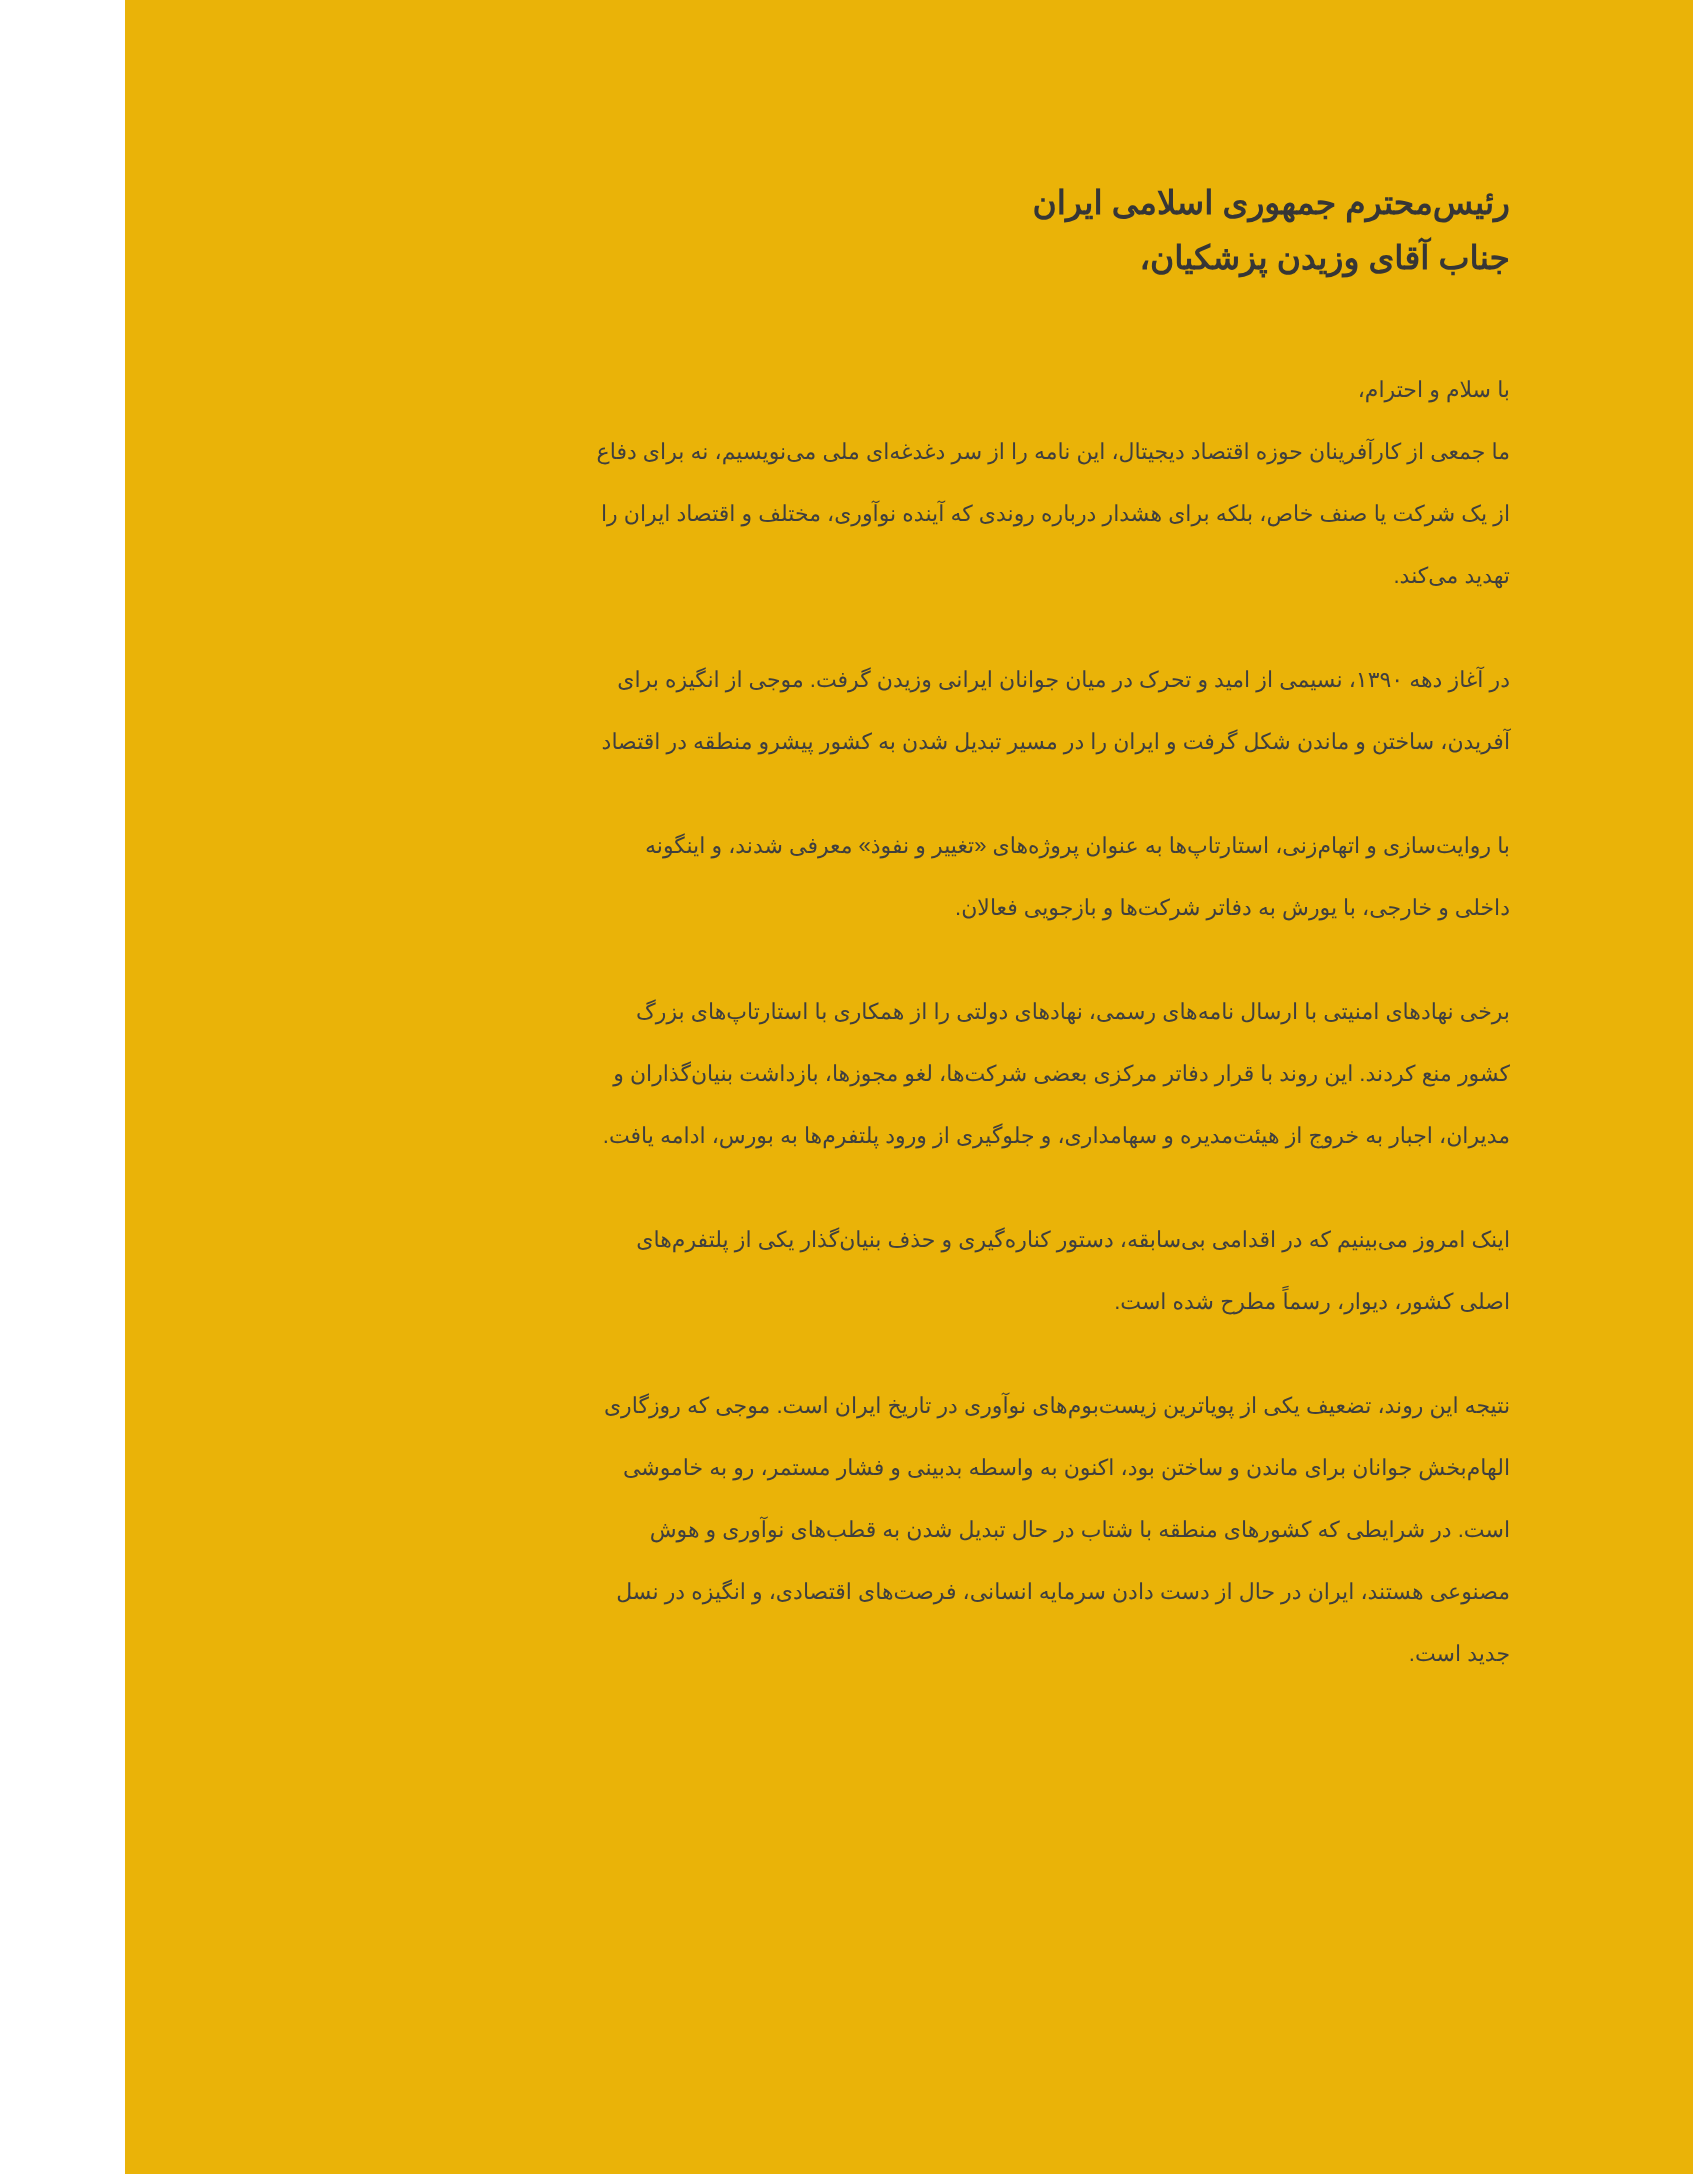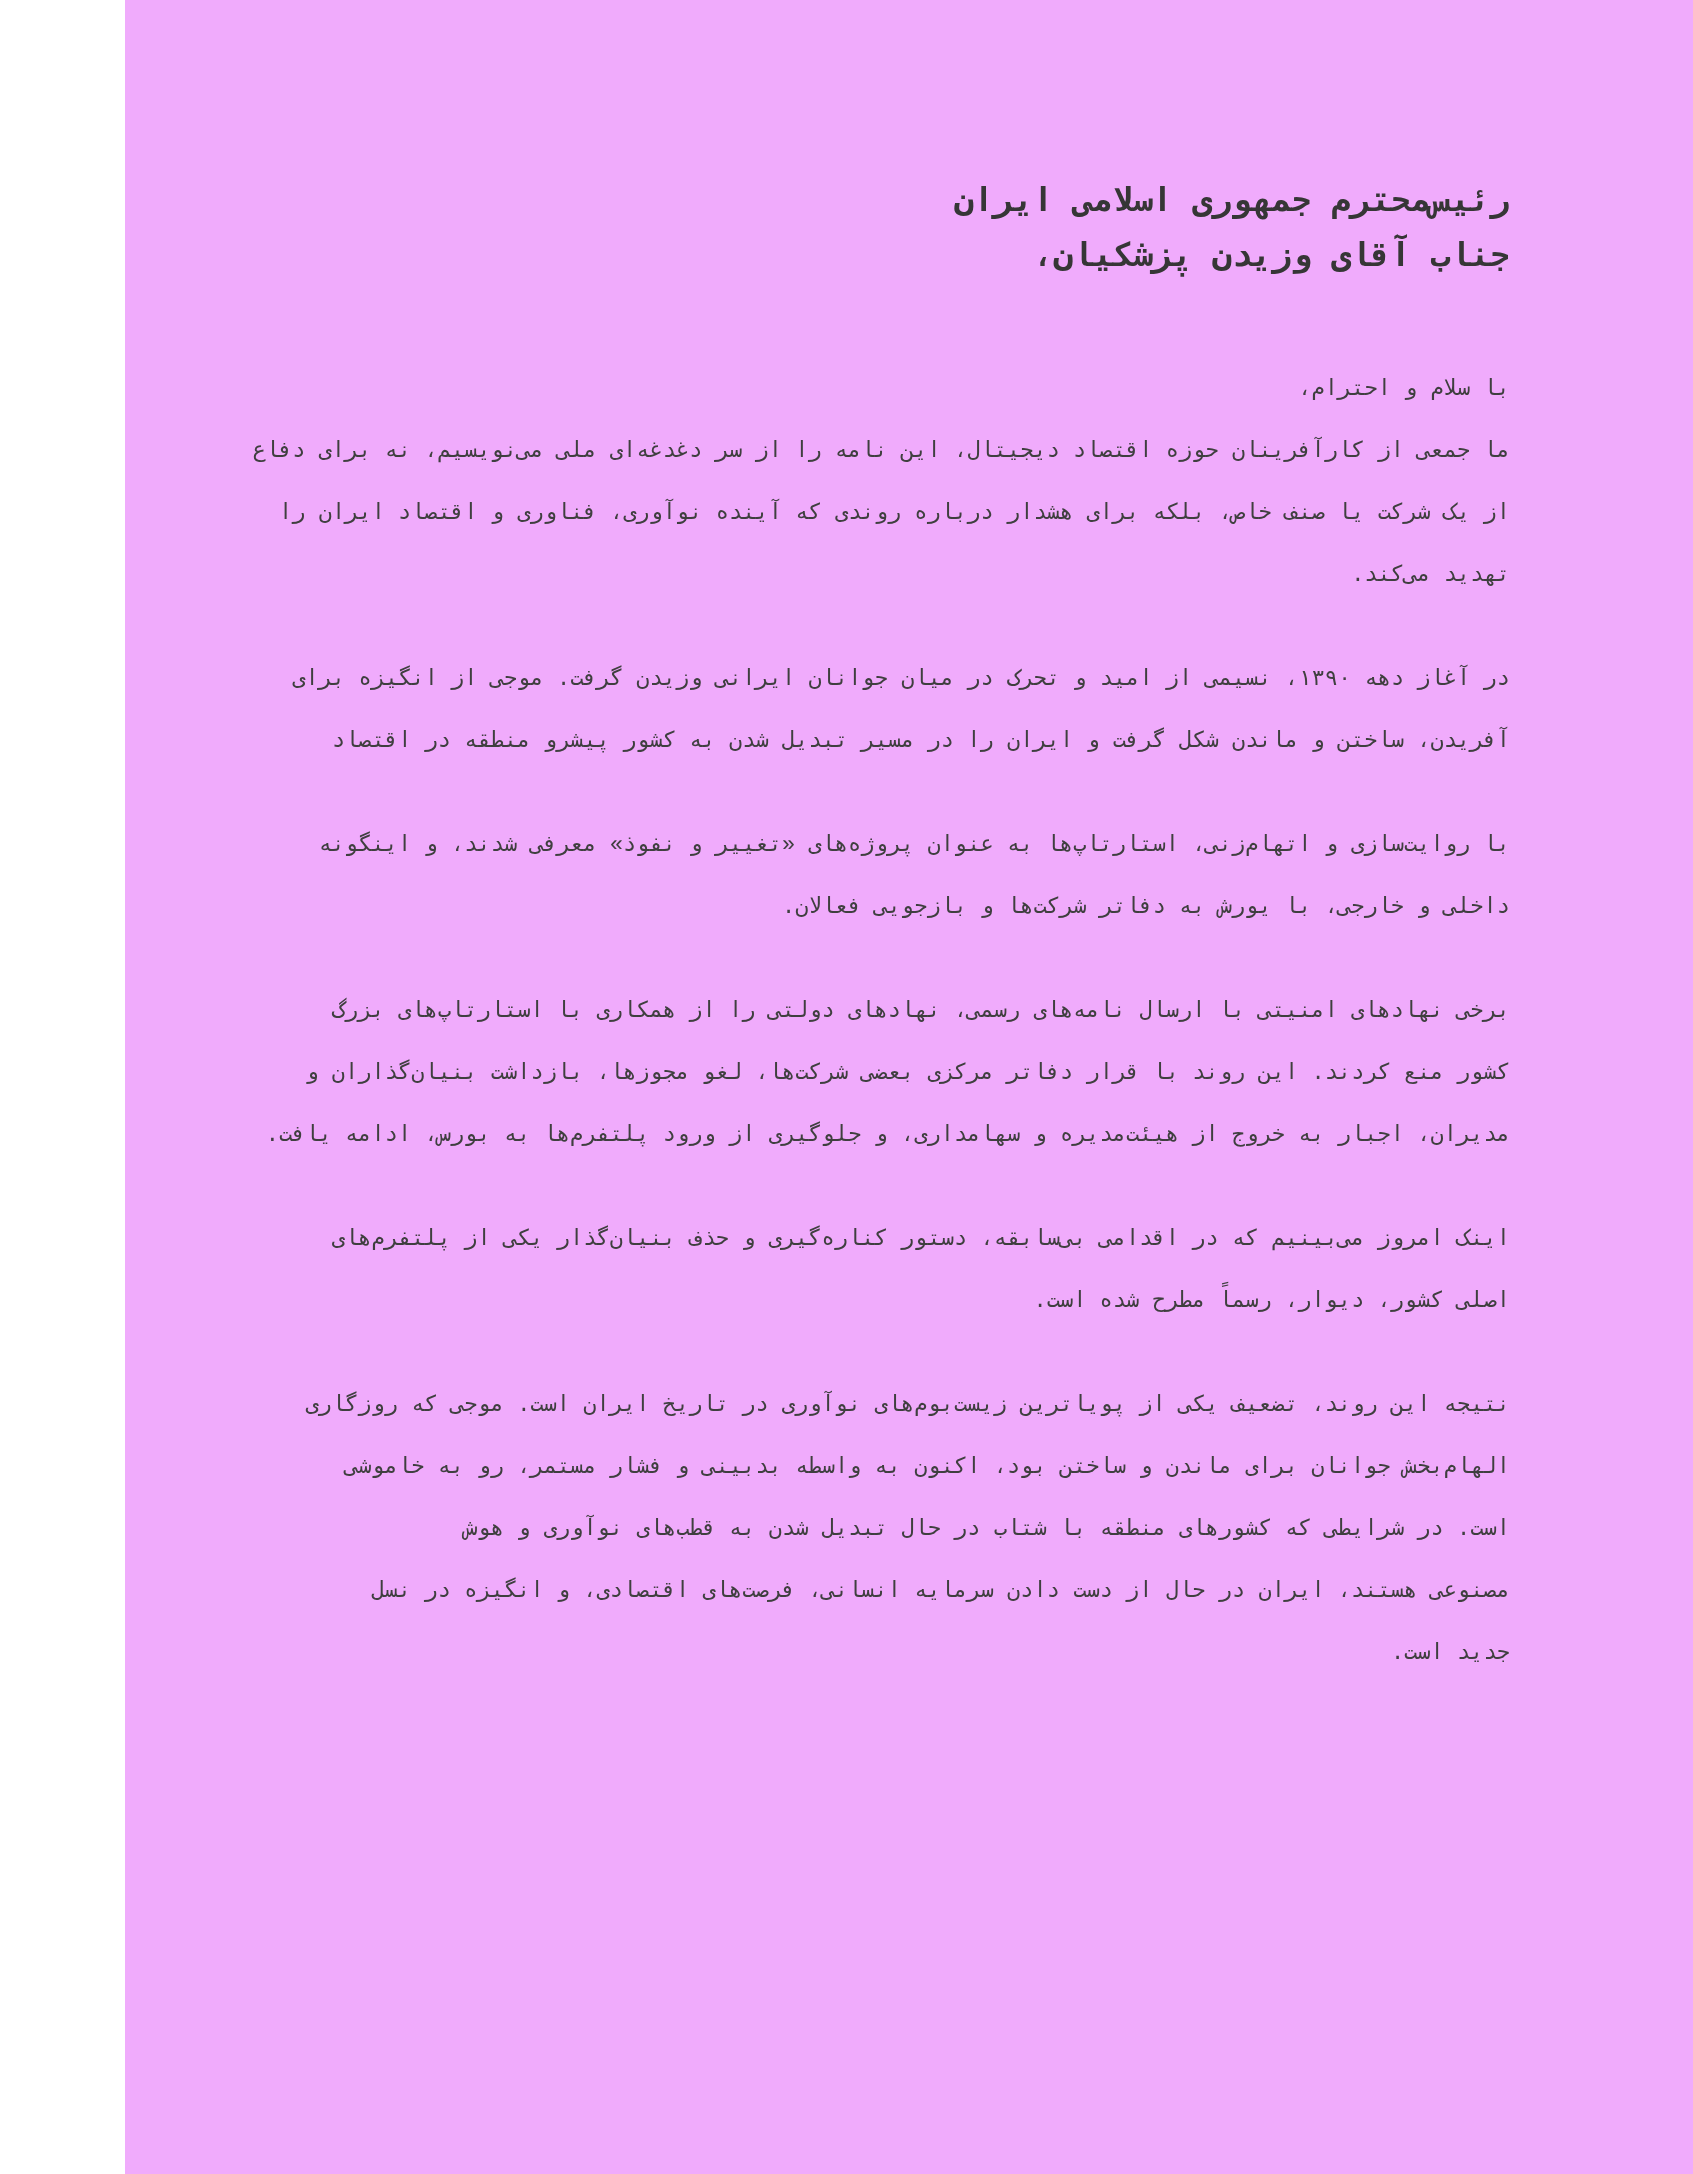--- a/index.html
+++ b/index.html
@@ -9,22 +9,22 @@
   body {
     width: 1694px;
     height: 2175px;
     background: #ffffff;
     overflow: hidden;
   }
   .page {
     position: relative;
     width: 1569px;
     height: 2175px;
-    background: #f0abfc;
-    font-family: Liberation Mono, monospace;
+    background: #eab308;
+    font-family: Liberation Sans, sans-serif;
     color: #3f3f3f;
   }
   .content {
     position: absolute;
     top: 0;
     right: 184px;
     width: 1378px;
     direction: rtl;
     text-align: right;
   }
@@ -58,21 +58,21 @@
   <section class="content">
 
     <header class="heading">
       <div class="hline">رئیس‌محترم جمهوری اسلامی ایران</div>
       <div class="hline">جناب آقای وزیدن پزشکیان،</div>
     </header>
 
     <div class="para">
       <div class="line">با سلام و احترام،</div>
       <div class="line">ما جمعی از کارآفرینان حوزه اقتصاد دیجیتال، این نامه را از سر دغدغه‌ای ملی می‌نویسیم، نه برای دفاع</div>
-      <div class="line">از یک شرکت یا صنف خاص، بلکه برای هشدار درباره روندی که آینده نوآوری، فناوری و اقتصاد ایران را</div>
+      <div class="line">از یک شرکت یا صنف خاص، بلکه برای هشدار درباره روندی که آینده نوآوری، مختلف و اقتصاد ایران را</div>
       <div class="line">تهدید می‌کند.</div>
     </div>
 
     <div class="para">
       <div class="line">در آغاز دهه ۱۳۹۰، نسیمی از امید و تحرک در میان جوانان ایرانی وزیدن گرفت. موجی از انگیزه برای</div>
       <div class="line">آفریدن، ساختن و ماندن شکل گرفت و ایران را در مسیر تبدیل شدن به کشور پیشرو منطقه در اقتصاد</div>
     </div>
 
     <div class="para">
       <div class="line">با روایت‌سازی و اتهام‌زنی، استارتاپ‌ها به عنوان پروژه‌های «تغییر و نفوذ» معرفی شدند، و اینگونه</div>

